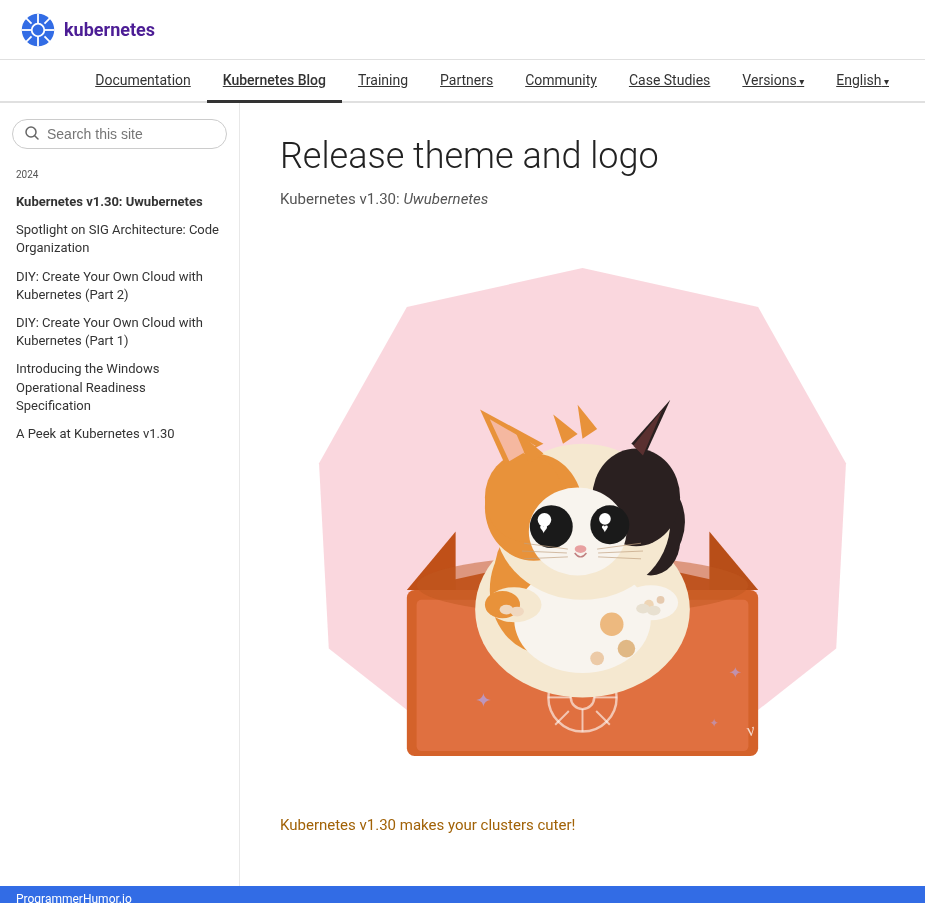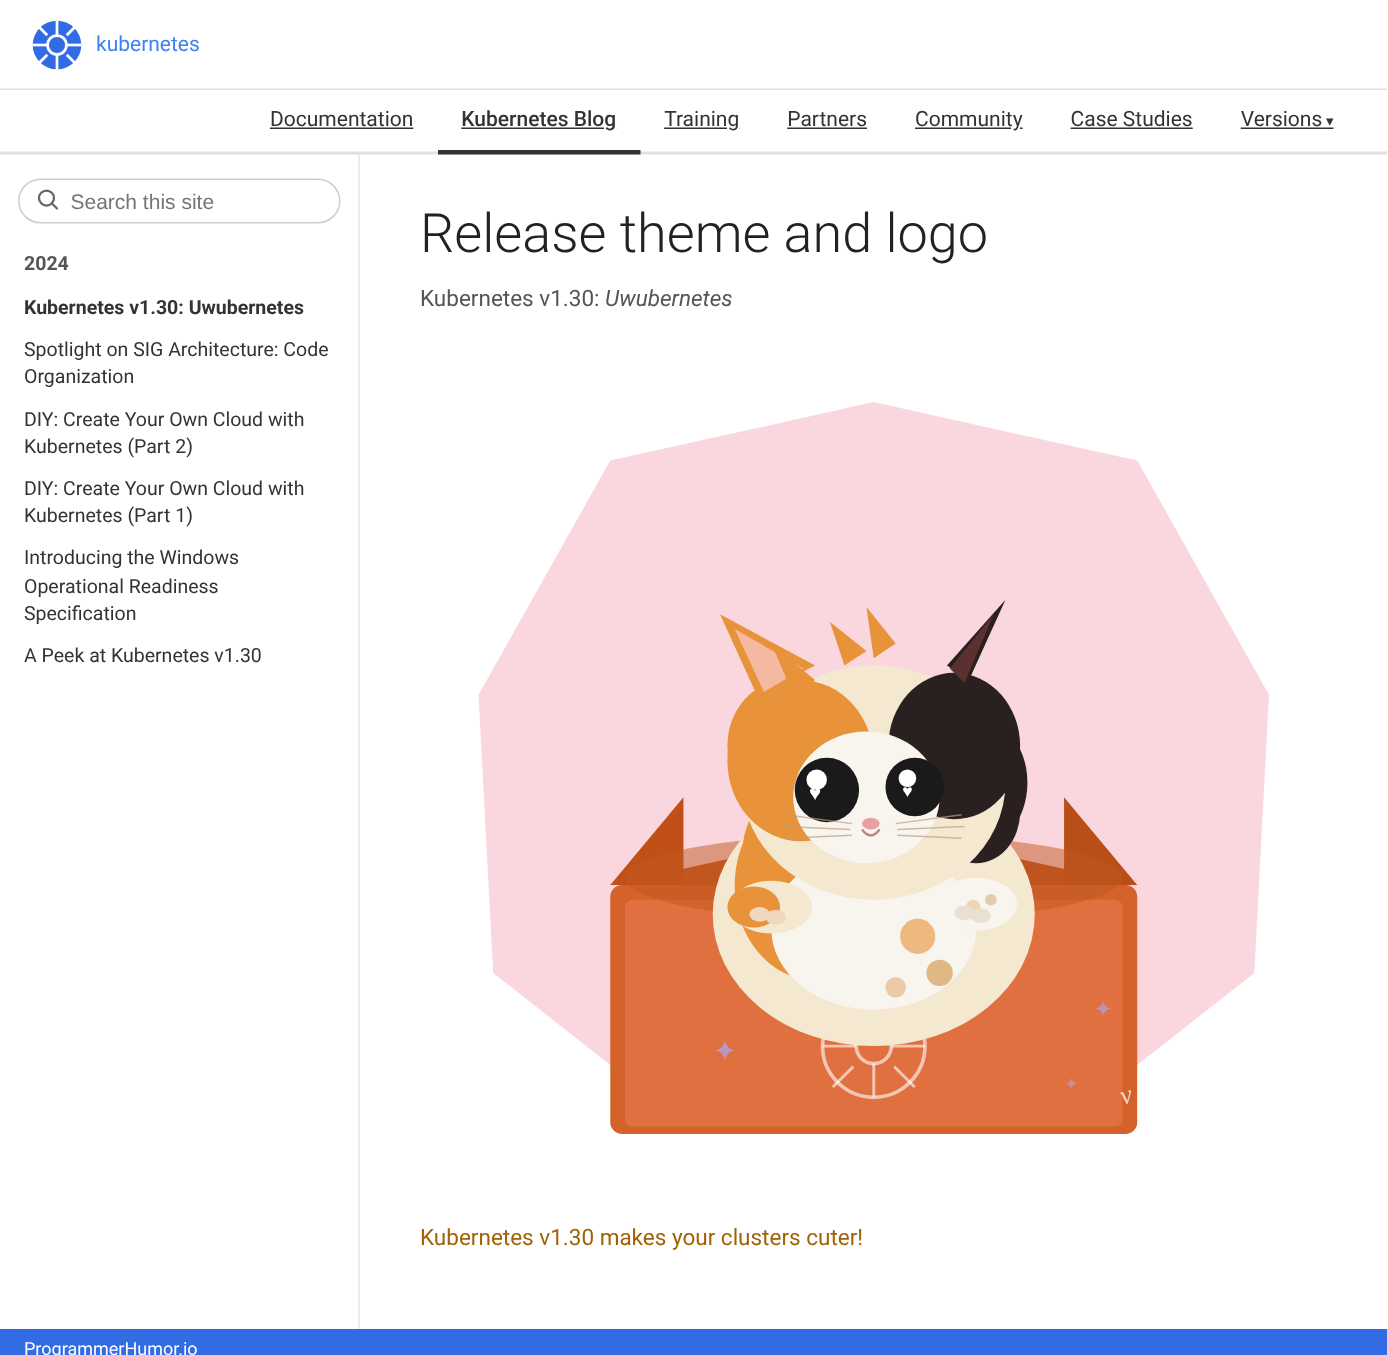--- a/index.html
+++ b/index.html
@@ -18,23 +18,23 @@
       display: flex;
       align-items: center;
       gap: 8px;
       text-decoration: none;
     }
     .logo-icon {
       width: 36px;
       height: 36px;
     }
     .logo-text {
-      font-size: 14px;
-      font-weight: 400;
-      color: #3b82f6;
+      font-size: 18px;
+      font-weight: 700;
+      color: #4c1d95;
       text-decoration: none;
     }
 
     
     .nav-bar {
       background: #fff;
       border-bottom: 2px solid #e0e0e0;
       display: flex;
       justify-content: center;
       padding: 0 20px;
@@ -98,22 +98,22 @@
     .search-input {
       border: none;
       outline: none;
       font-size: 14px;
       color: #555;
       background: transparent;
       width: 100%;
     }
 
     .sidebar-year {
-      font-size: 13px;
-      font-weight: 700;
+      font-size: 10px;
+      font-weight: 400;
       color: #555;
       margin-bottom: 8px;
       padding-left: 4px;
     }
     .sidebar-item {
       padding: 5px 4px;
       font-size: 13px;
       color: #333;
       cursor: pointer;
       line-height: 1.4;
@@ -219,20 +219,23 @@
       </li>
     <li>
         <a class="nav-item" href="#">Community</a>
       </li>
     <li>
         <a class="nav-item" href="#">Case Studies</a>
       </li>
     <li>
         <a class="nav-item has-dropdown" href="#">Versions</a>
       </li>
+    <li>
+        <a class="nav-item has-dropdown" href="#">English</a>
+      </li>
   </ul>
 </nav>
 
 <div class="page-layout">
 
   <aside class="sidebar">
     <div class="search-box">
       <svg class="search-icon-svg" width="14" height="14" viewBox="0 0 14 14" fill="none">
         <circle cx="6" cy="6" r="5" stroke="#666" stroke-width="1.5"></circle>
         <line x1="10" y1="10" x2="13" y2="13" stroke="#666" stroke-width="1.5" stroke-linecap="round"></line>

